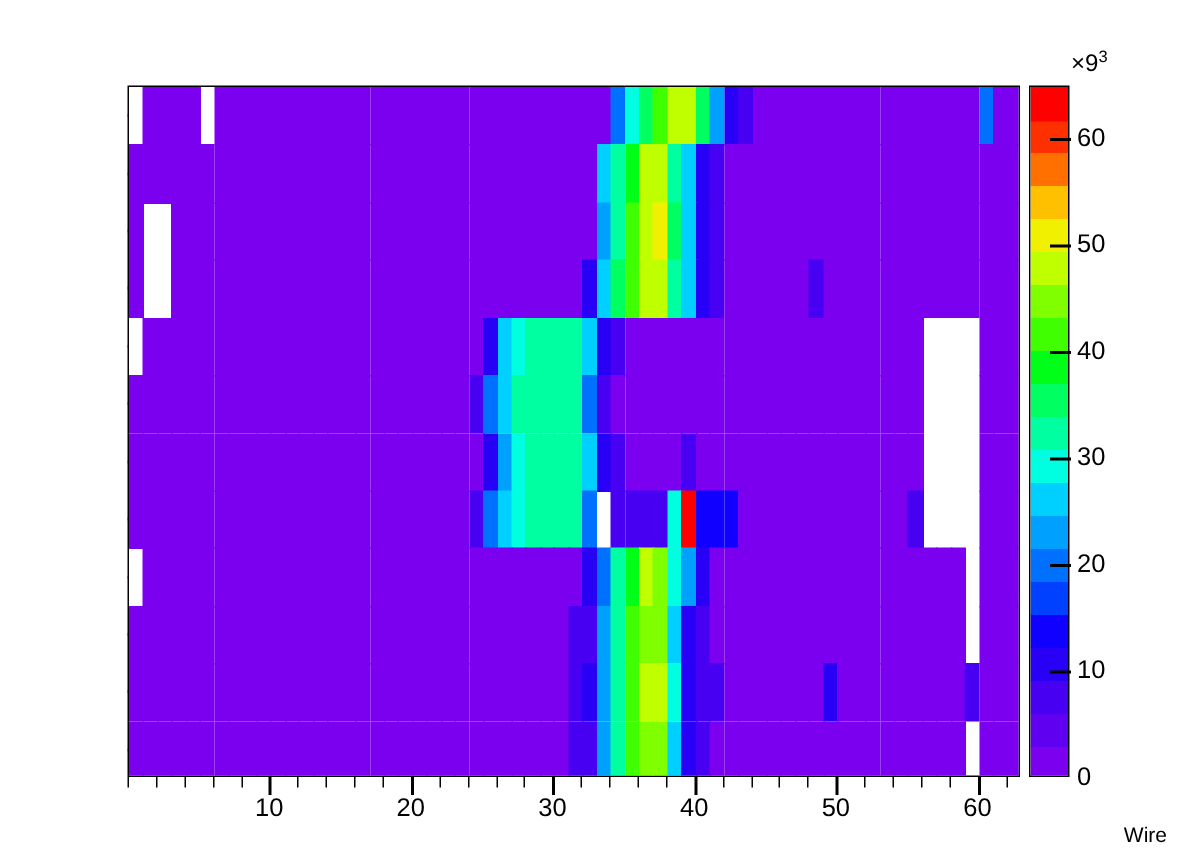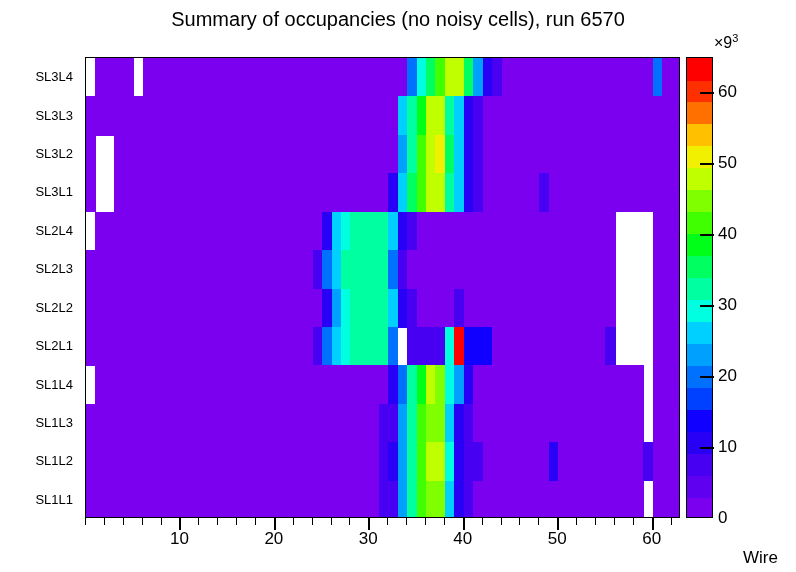--- a/index.html
+++ b/index.html
@@ -108,21 +108,21 @@
     font-size: 17px;
     font-family: "Liberation Sans", sans-serif;
     color: #000000;
     transform: translateX(-50%);
     white-space: nowrap;
   }
   #x-axis-title {
     position: absolute;
     right: 18px;
     top: 548px;
-    font-size: 17px;
+    font-size: 14px;
     font-family: "Liberation Sans", sans-serif;
     color: #000000;
     white-space: nowrap;
   }
 
   
   #palette-frame {
     position: absolute;
     left: 686px;
     top: 57px;
@@ -166,36 +166,21 @@
   #z-exponent sup {
     font-size: 11px;
     vertical-align: super;
   }
 </style>
 </head>
 <body>
 
 <div id="canvas">
 
-  <div id="plot-title">Summary of occupancies (no noisy cells), run 6570</div>
-
-  <div id="y-axis-labels">
-      <div class="y-label" style="top: 19.2083px;">SL3L4</div>
-      <div class="y-label" style="top: 57.625px;">SL3L3</div>
-      <div class="y-label" style="top: 96.0417px;">SL3L2</div>
-      <div class="y-label" style="top: 134.458px;">SL3L1</div>
-      <div class="y-label" style="top: 172.875px;">SL2L4</div>
-      <div class="y-label" style="top: 211.292px;">SL2L3</div>
-      <div class="y-label" style="top: 249.708px;">SL2L2</div>
-      <div class="y-label" style="top: 288.125px;">SL2L1</div>
-      <div class="y-label" style="top: 326.542px;">SL1L4</div>
-      <div class="y-label" style="top: 364.958px;">SL1L3</div>
-      <div class="y-label" style="top: 403.375px;">SL1L2</div>
-      <div class="y-label" style="top: 441.792px;">SL1L1</div>
-    </div>
+
   <div id="y-axis-ticks">
       <div class="y-tick" style="top: 76.2083px;"></div>
       <div class="y-tick" style="top: 114.625px;"></div>
       <div class="y-tick" style="top: 153.042px;"></div>
       <div class="y-tick" style="top: 191.458px;"></div>
       <div class="y-tick" style="top: 229.875px;"></div>
       <div class="y-tick" style="top: 268.292px;"></div>
       <div class="y-tick" style="top: 306.708px;"></div>
       <div class="y-tick" style="top: 345.125px;"></div>
       <div class="y-tick" style="top: 383.542px;"></div>

